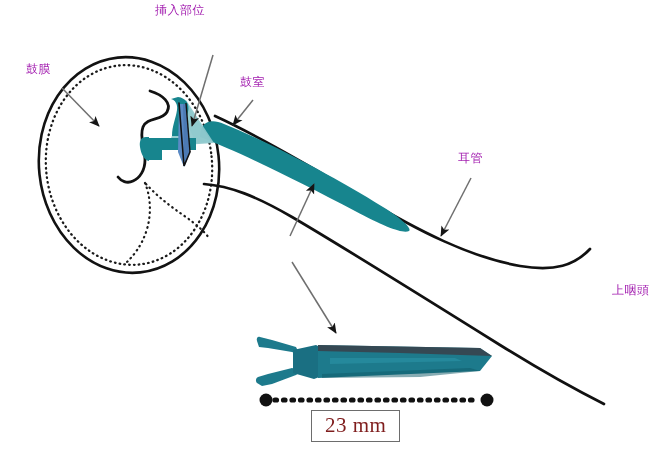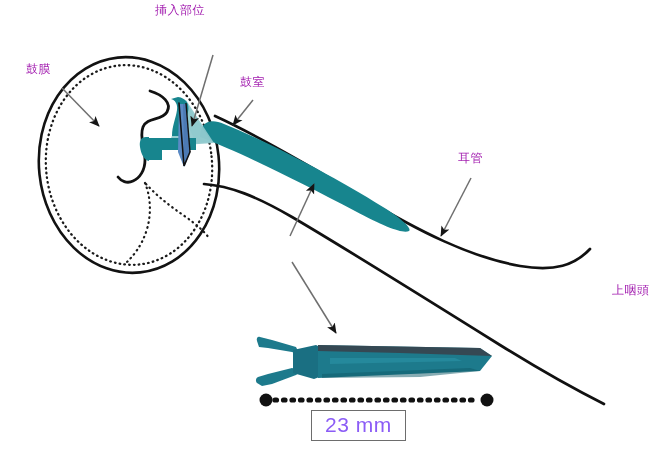--- a/index.html
+++ b/index.html
@@ -31,23 +31,23 @@
     line-height: 1.28;
     color: #a21caf;
     white-space: nowrap;
     letter-spacing: 0.5px;
   }
   .scale-box {
     position: absolute;
     border: 1.6px solid #6d6d6d;
     background: #ffffff;
     padding: 2px 13px 3px 13px;
-    font-family: Liberation Sans, sans-serif;
+    font-family: Liberation Serif, serif;
     font-size: 21px;
-    color: #8b5cf6;
+    color: #7f1d1d;
     letter-spacing: 0.5px;
   }
 </style>
 </head>
 <body>
 
 <div id="figure">
 
   <svg class="layer" viewBox="0 0 653 454">
 

